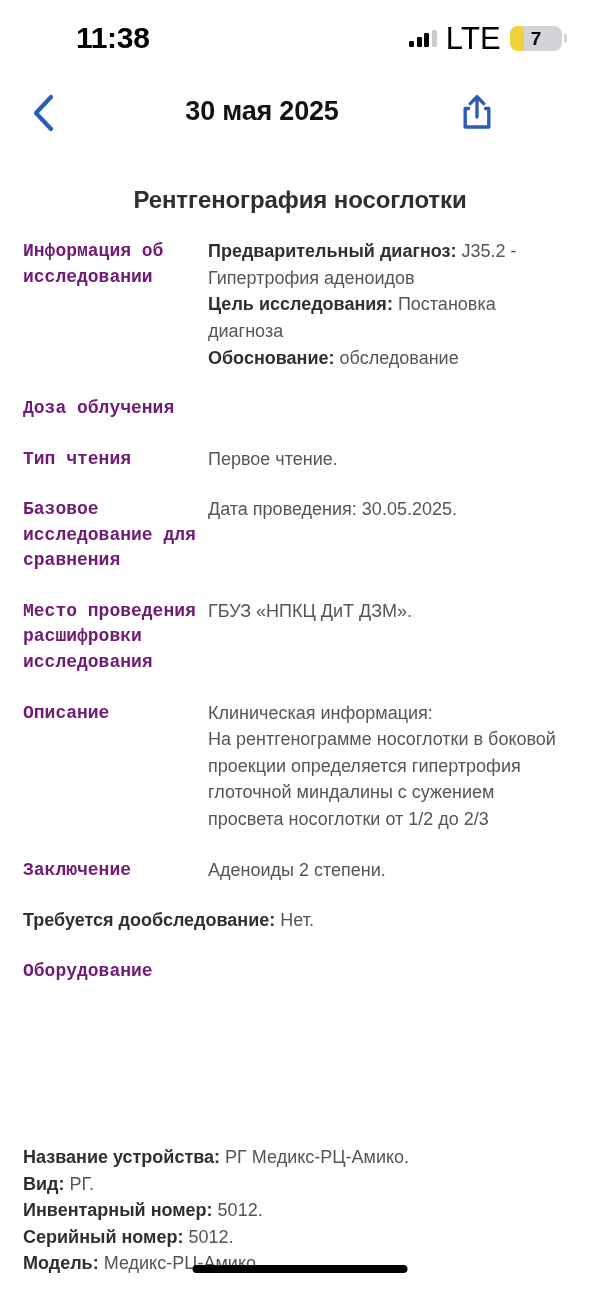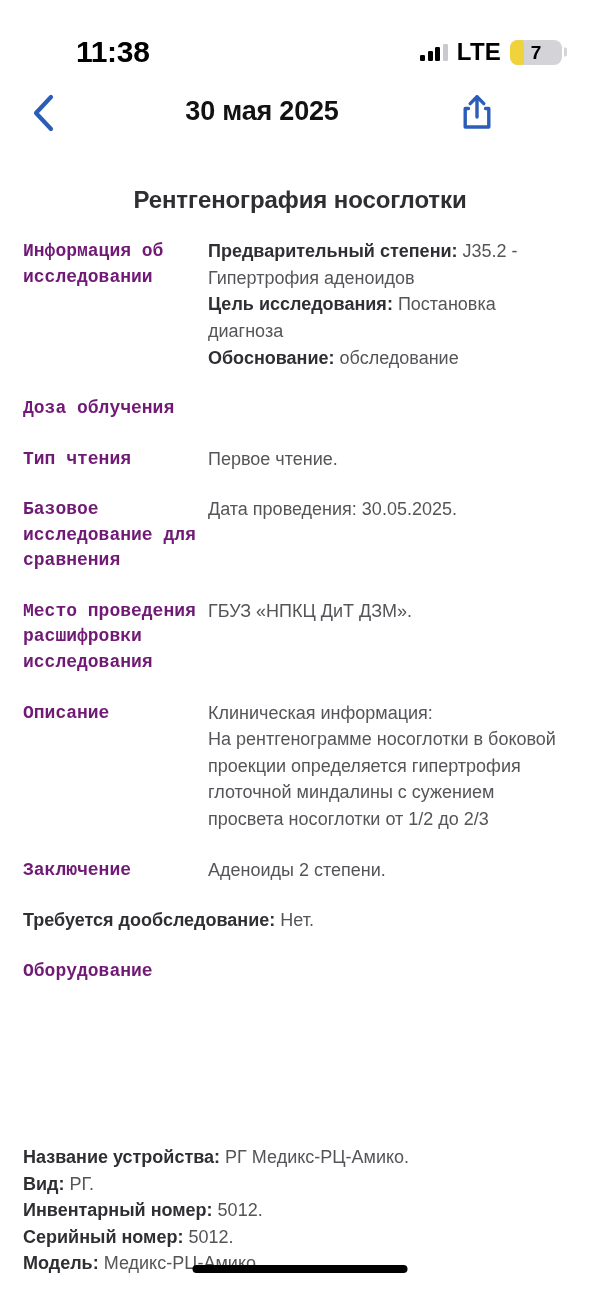--- a/index.html
+++ b/index.html
@@ -12,21 +12,21 @@
     height: 1300px;
     position: relative;
     font-family: "Liberation Sans", "DejaVu Sans", sans-serif;
     -webkit-font-smoothing: antialiased;
     overflow: hidden;
   }
 
   
   .status-bar {
     position: absolute;
-    top: 14px; left: 0;
+    top: 0; left: 0;
     width: 600px;
     height: 72px;
     display: flex;
     align-items: center;
     justify-content: space-between;
     padding: 0 38px 0 76px;
     box-sizing: border-box;
   }
   .status-time {
     font-size: 30px;
@@ -52,22 +52,22 @@
     display: block;
     width: 5px;
     border-radius: 1.2px;
     background: #000000;
   }
   .signal-bars i.b1 { height: 6px; }
   .signal-bars i.b2 { height: 10px; }
   .signal-bars i.b3 { height: 14px; }
   .signal-bars i.b4 { height: 17px; background: #c9c9ce; }
   .carrier-label {
-    font-size: 24px;
-    font-weight: 700;
+    font-size: 31px;
+    font-weight: 400;
     color: #000;
     letter-spacing: 0.2px;
     line-height: 1;
   }
   .battery {
     position: relative;
     width: 52px;
     height: 25px;
     border-radius: 8px;
     background: #d4d4d8;
@@ -242,21 +242,21 @@
     </span>
   </div>
 </div>
 
 <div class="doc">
   <h1 class="doc-title">Рентгенография носоглотки</h1>
   <div class="rows" id="rows-container">
       <div class="row">
         <div class="row-label">Информация об исследовании</div>
         <div class="row-value">
-          <span class="ln"><span class="k">Предварительный степени:</span><span> J35.2 - Гипертрофия аденоидов</span></span>
+          <span class="ln"><span class="k">Предварительный диагноз:</span><span> J35.2 - Гипертрофия аденоидов</span></span>
           <span class="ln"><span class="k">Цель исследования:</span><span> Постановка диагноза</span></span>
           <span class="ln"><span class="k">Обоснование:</span><span> обследование</span></span>
         </div>
       </div>
       <div class="row">
         <div class="row-label">Доза облучения</div>
       </div>
       <div class="row">
         <div class="row-label">Тип чтения</div>
         <div class="row-value">

